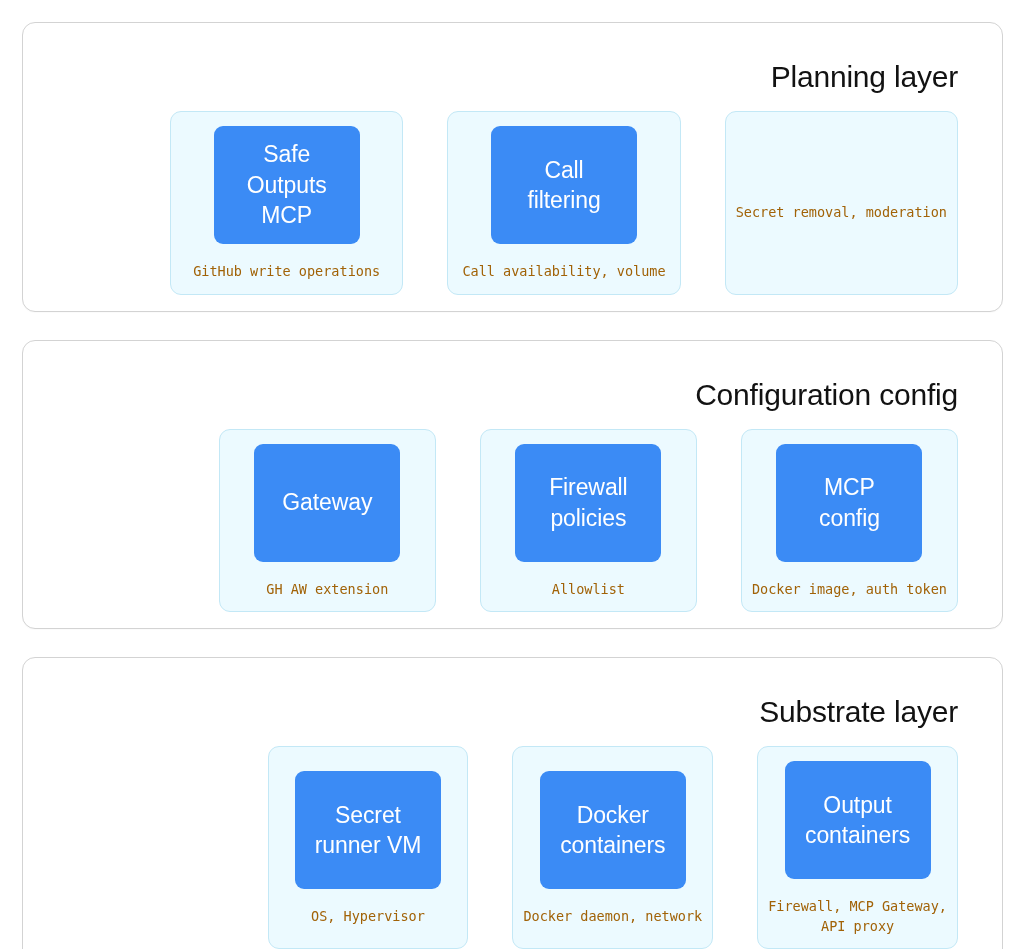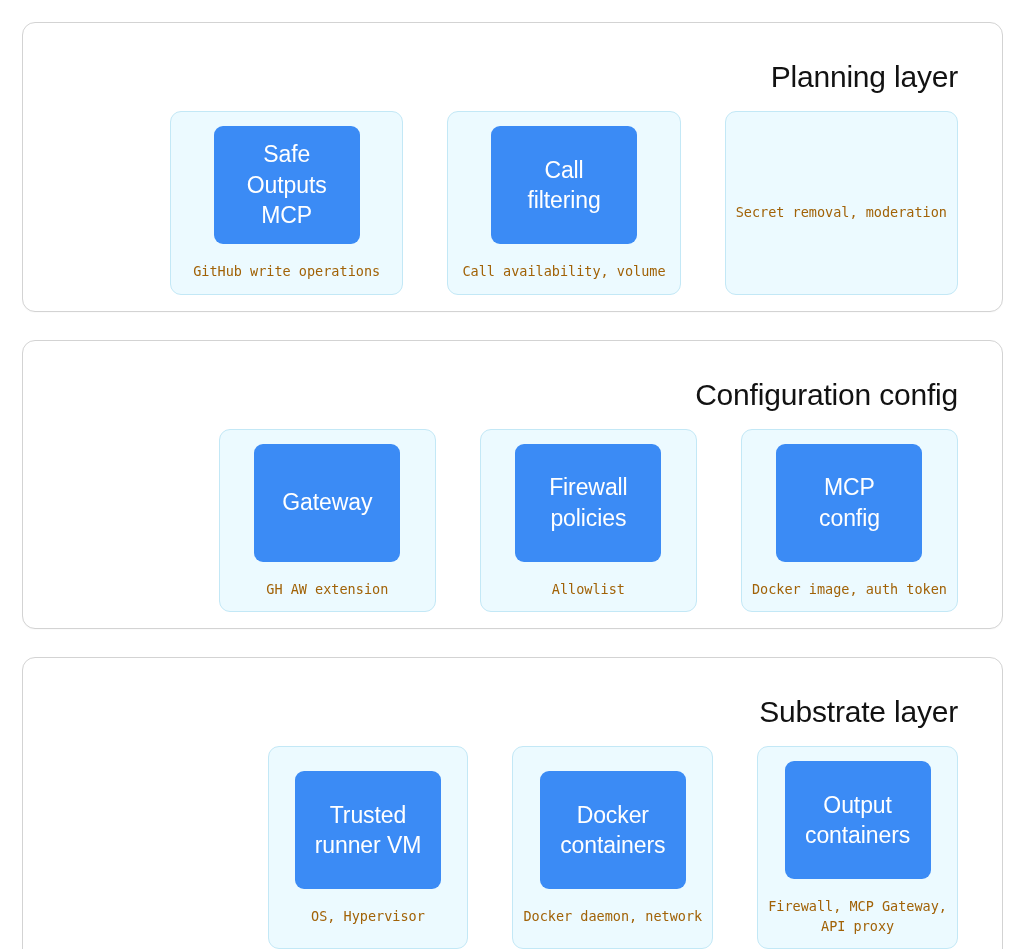--- a/index.html
+++ b/index.html
@@ -165,21 +165,21 @@
 
     </div>
   </section>
 
   <section class="layer">
     <h2 class="layer-title">Substrate layer</h2>
     <div class="cards">
 
       <div class="card">
         <div class="node">
-          <span class="node-label">Trusted
+          <span class="node-label">Secret
 runner VM</span>
         </div>
         <div class="caption">OS, Hypervisor</div>
       </div>
 
       <div class="card">
         <div class="node">
           <span class="node-label">Docker
 containers</span>
         </div>

